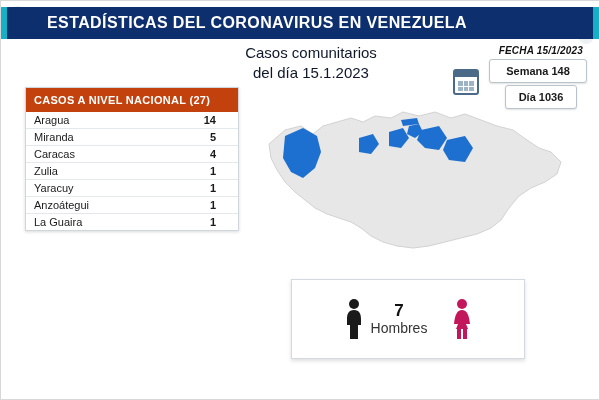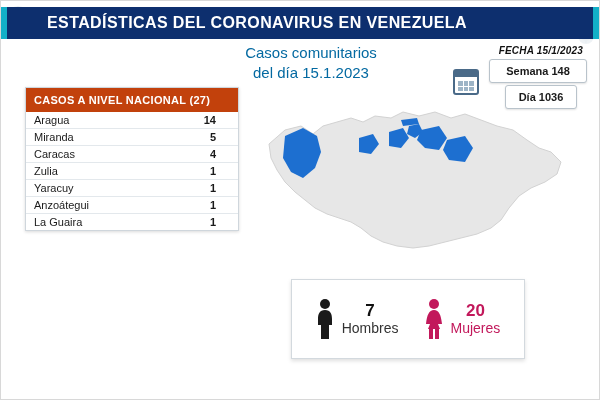--- a/index.html
+++ b/index.html
@@ -72,21 +72,21 @@
   .header-accent-left  { left: 0; }
   .header-accent-right { right: 0; }
 
   
   .subtitle {
     position: absolute;
     left: 170px;
     top: 42px;
     width: 280px;
     text-align: center;
-    color: #0369a1;
+    color: #0f172a;
     font-size: 15px;
     line-height: 20px;
   }
   .subtitle .l1 { display: block; }
   .subtitle .l2 { display: block; }
 
   
   .fecha {
     position: absolute;
     right: 16px;
@@ -333,21 +333,17 @@
           <span class="lab">Hombres</span>
         </div>
       </div>
       <div class="gender female">
         <svg width="18" height="42" viewBox="0 0 18 42">
           <circle cx="9" cy="6" r="5" fill="#c2185b"></circle>
           <path d="M9,12 C4,12 2,17 1,26 L5,26 L3,31 L15,31 L13,26 L17,26 C16,17 14,12 9,12 Z" fill="#c2185b"></path>
           <rect x="4" y="31" width="4" height="10" fill="#c2185b"></rect>
           <rect x="10" y="31" width="4" height="10" fill="#c2185b"></rect>
         </svg>
-        <div class="txt">
-          <span class="num">20</span>
-          <span class="lab">Mujeres</span>
-        </div>
       </div>
     </div>
   </div>
 
 </div>
 
 </body></html>

